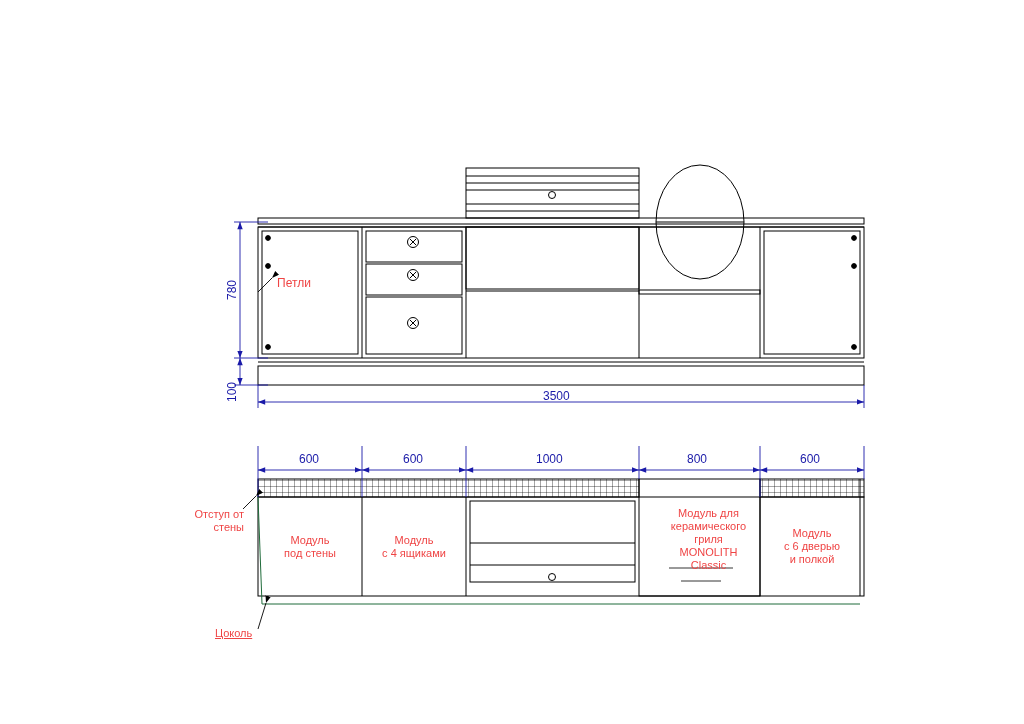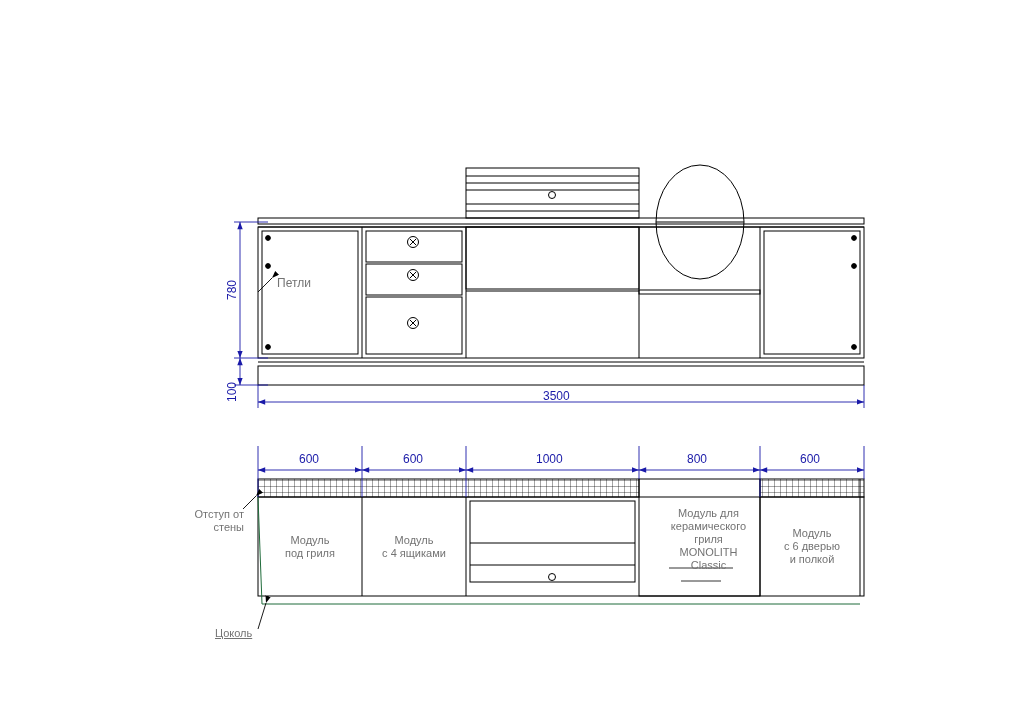--- a/index.html
+++ b/index.html
@@ -6,21 +6,21 @@
   body{
     width:1024px;height:724px;
     background:#ffffff;
     font-family:"Liberation Sans", sans-serif;
     position:relative;
     overflow:hidden;
   }
   .canvas{position:absolute;left:0;top:0;width:1024px;height:724px;}
   svg{position:absolute;left:0;top:0;}
   .lbl{position:absolute;color:#1a1aa8;font-size:12px;white-space:nowrap;}
-  .lbl-blk{position:absolute;color:#737373;font-size:11px;white-space:nowrap;text-align:center;line-height:13px;}
+  .lbl-blk{position:absolute;color:#ef4444;font-size:11px;white-space:nowrap;text-align:center;line-height:13px;}
   .vert{transform-origin:center center;}
 </style>
 </head>
 <body>
 
 <div class="canvas">
 
 <svg width="1024" height="724">
   <defs>
     <marker id="arr" markerWidth="9" markerHeight="9" refX="8" refY="3" orient="auto">
@@ -158,21 +158,21 @@
 <div class="lbl-blk" style="left:277px;top:277px;font-size:12px;">Петли</div>
 
 <div class="lbl" style="left:299px;top:452px;">600</div>
 <div class="lbl" style="left:403px;top:452px;">600</div>
 <div class="lbl" style="left:536px;top:452px;">1000</div>
 <div class="lbl" style="left:687px;top:452px;">800</div>
 <div class="lbl" style="left:800px;top:452px;">600</div>
 
 <div class="lbl-blk" style="left:262px;top:534px;width:96px;">
   <div>Модуль</div>
-  <div>под гриля</div>
+  <div>под стены</div>
 </div>
 
 <div class="lbl-blk" style="left:366px;top:534px;width:96px;">
   <div>Модуль</div>
   <div>с 4 ящиками</div>
 </div>
 
 
 <div class="lbl-blk" style="left:639px;top:507px;width:139px;">
   <div>Модуль для</div>

